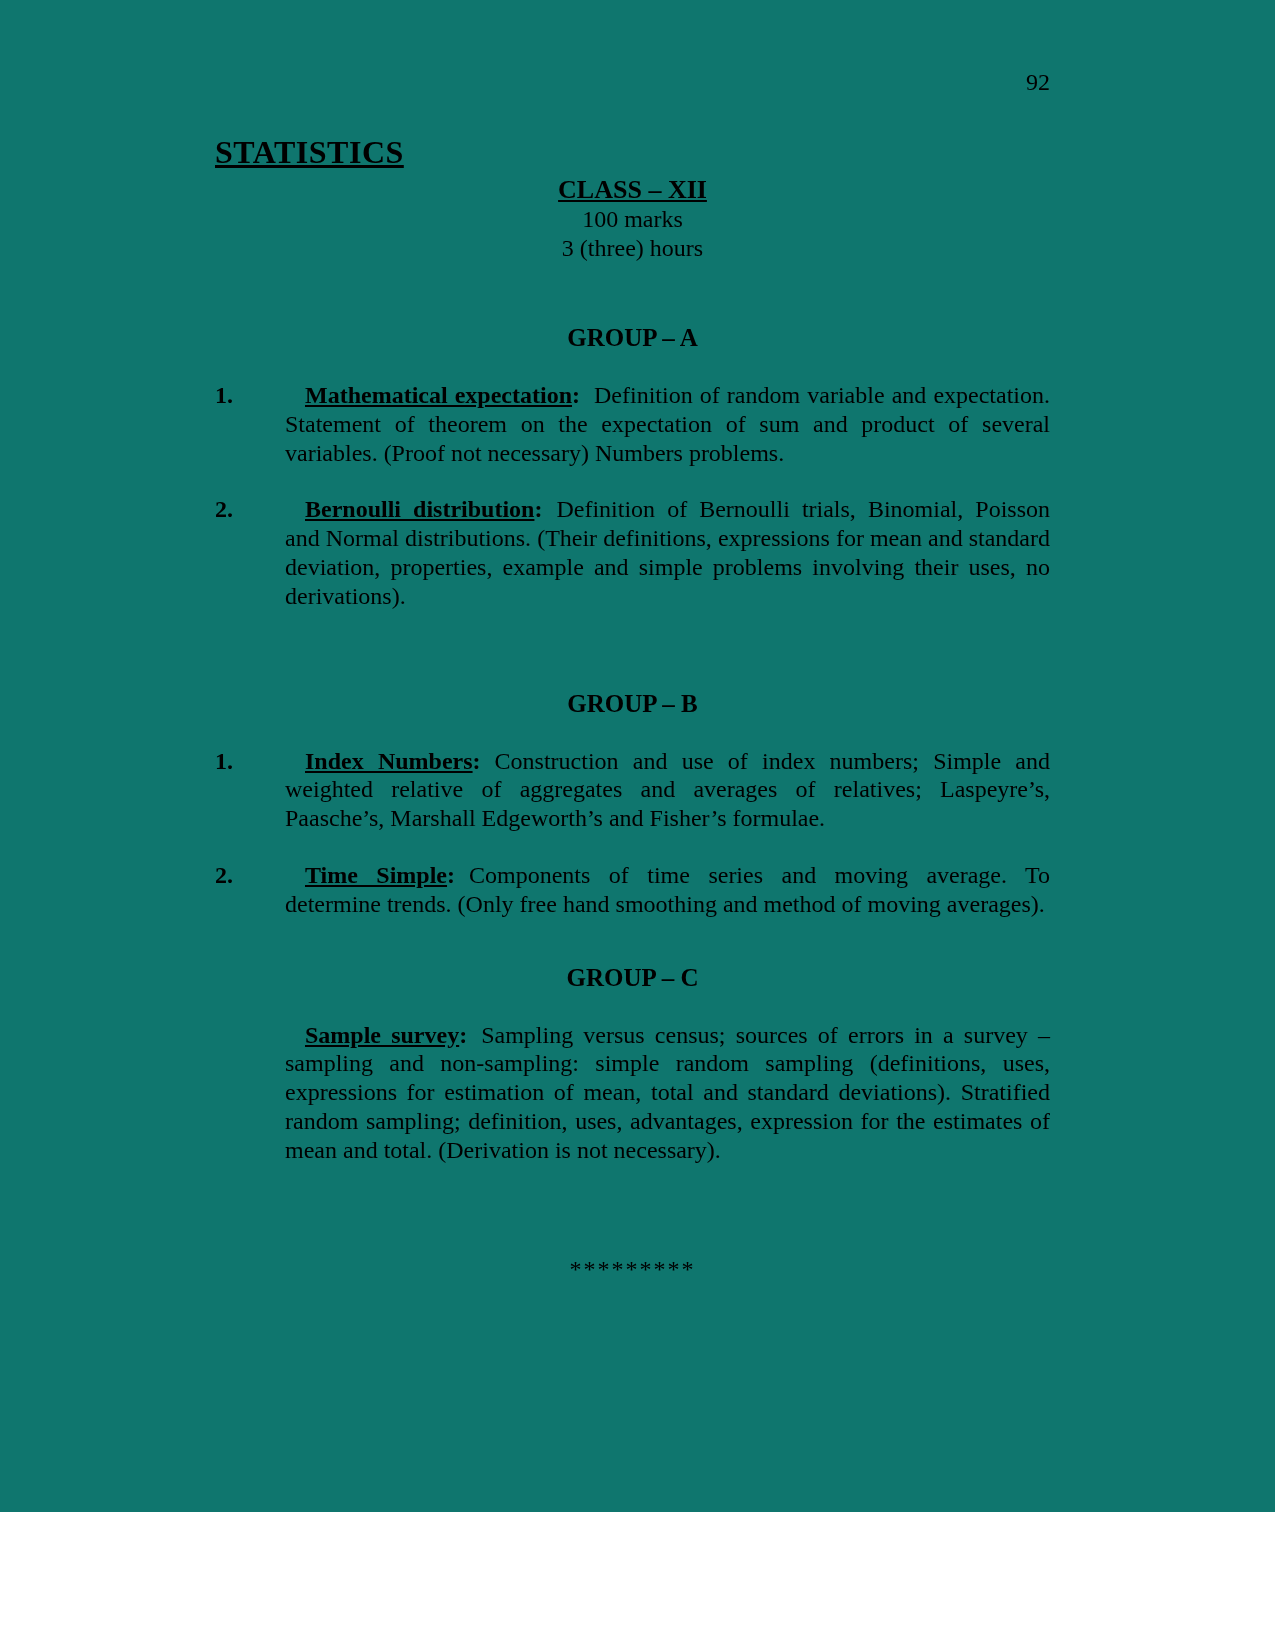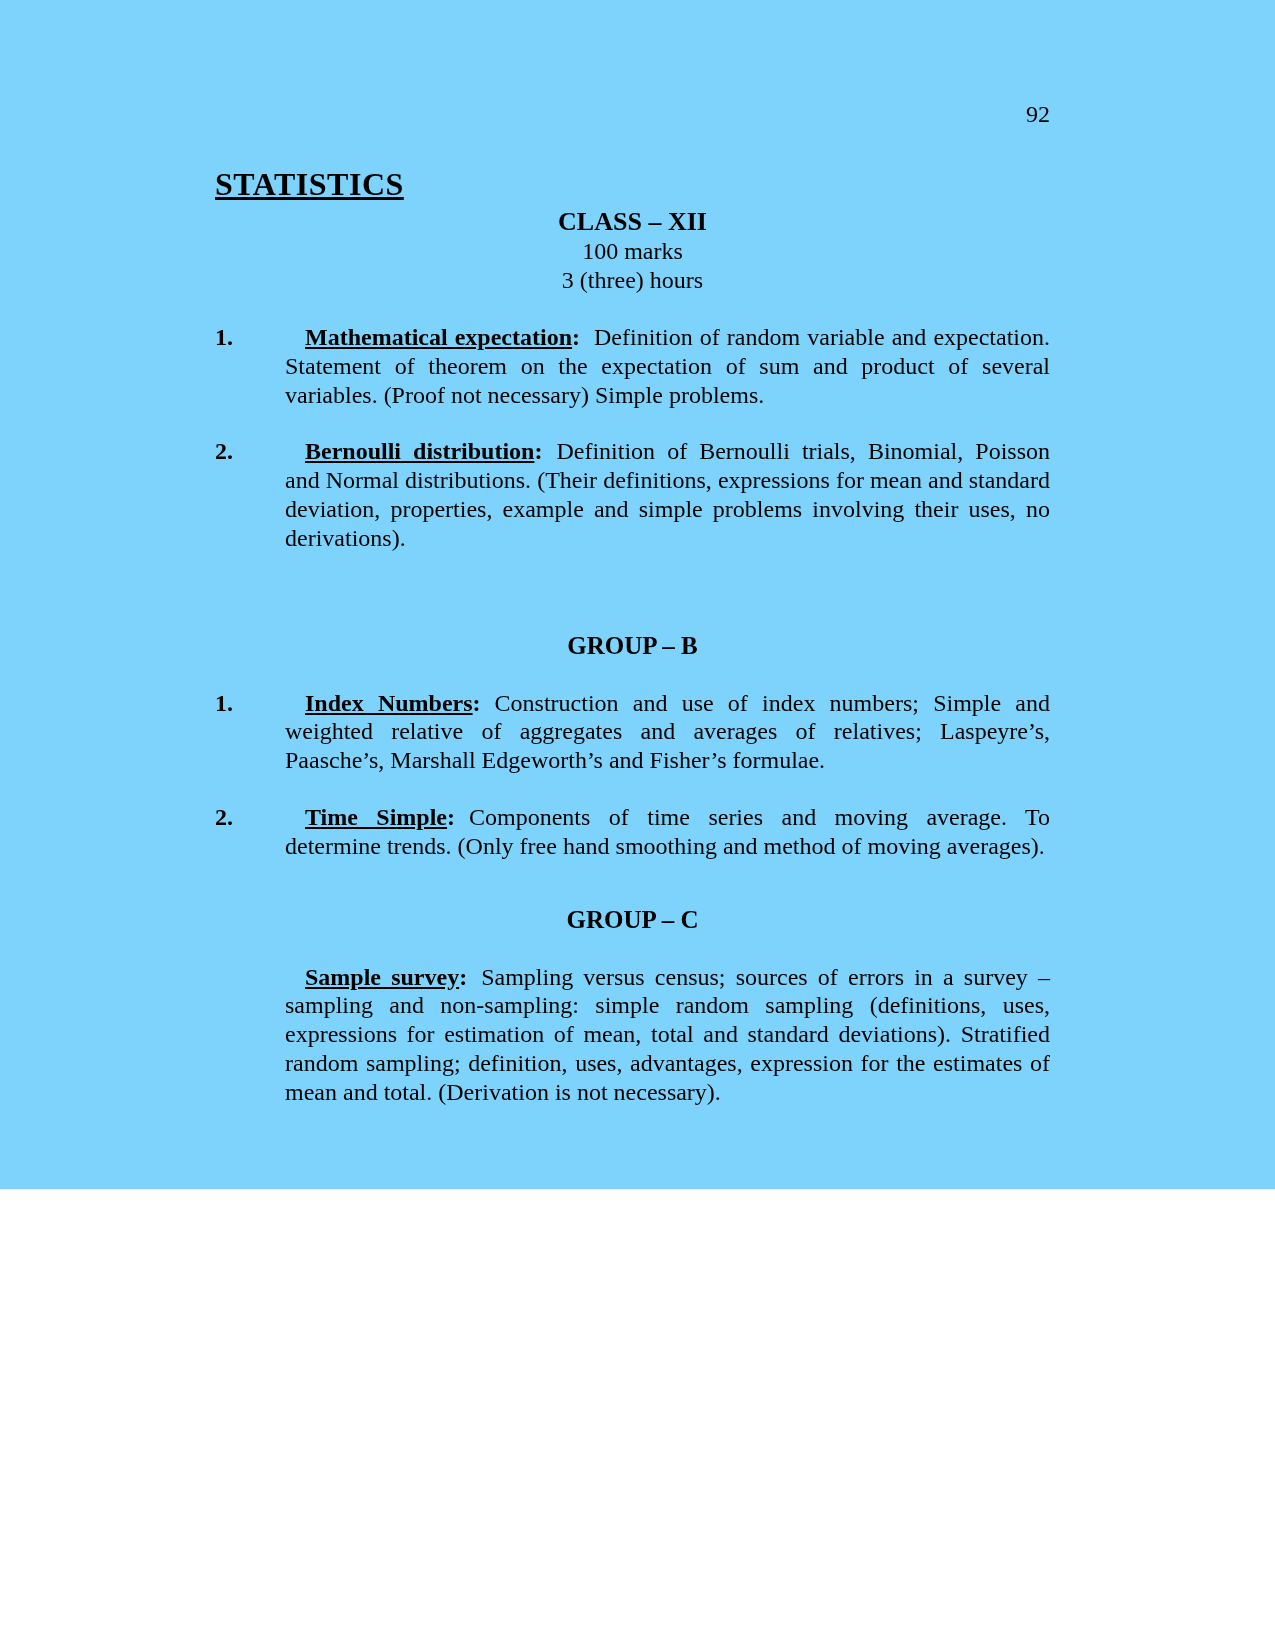--- a/index.html
+++ b/index.html
@@ -1,45 +1,46 @@
 <!DOCTYPE html>
 <html><head>
 <meta charset="utf-8">
 <style>
   * { margin: 0; padding: 0; box-sizing: border-box; }
   html, body { background: #ffffff; }
   .page {
     width: 1275px;
-    height: 1189px;
+    height: 1512px;
     margin: 0 auto;
-    background: #7dd3fc;
+    background: #0f766e;
     color: #000000;
     font-family: "Liberation Serif", serif;
     font-size: 24px;
     line-height: 1.2;
-    padding: 100px 225px 0 215px;
+    padding: 68px 225px 0 215px;
     overflow: hidden;
     position: relative;
   }
   .page-number {
     text-align: right;
     font-size: 24px;
   }
   .doc-title {
     text-align: left;
     font-weight: bold;
     font-size: 32px;
     text-decoration: underline;
     margin-top: 36px;
     letter-spacing: 0.5px;
   }
   .doc-subtitle {
     text-align: center;
     font-weight: bold;
     font-size: 26px;
+    text-decoration: underline;
     margin-top: 3px;
   }
   .meta {
     text-align: center;
   }
   .group-heading {
     text-align: center;
     font-weight: bold;
     font-size: 25px;
   }
@@ -83,24 +84,25 @@
 
   <div class="doc-title">STATISTICS</div>
   <div class="doc-subtitle">CLASS – XII</div>
 
   <div class="meta">
     <div class="meta-line">100 marks</div>
     <div class="meta-line">3 (three) hours</div>
   </div>
 
   <div class="group">
+    <div class="group-heading gh-a">GROUP – A</div>
 
     <div class="item">
       <div class="item-num">1.</div>
-      <div class="item-body"><span class="term">Mathematical expectation</span><span class="colon">:</span><span class="body-text">Definition of random variable and expectation. Statement of theorem on the expectation of sum and product of several variables. (Proof not necessary) Simple problems.</span></div>
+      <div class="item-body"><span class="term">Mathematical expectation</span><span class="colon">:</span><span class="body-text">Definition of random variable and expectation. Statement of theorem on the expectation of sum and product of several variables. (Proof not necessary) Numbers problems.</span></div>
     </div>
 
     <div class="item">
       <div class="item-num">2.</div>
       <div class="item-body"><span class="term">Bernoulli distribution</span><span class="colon">:</span><span class="body-text">Definition of Bernoulli trials, Binomial, Poisson and Normal distributions. (Their definitions, expressions for mean and standard deviation, properties, example and simple problems involving their uses, no derivations).</span></div>
     </div>
   </div>
 
   <div class="group">
     <div class="group-heading gh-b">GROUP – B</div>

